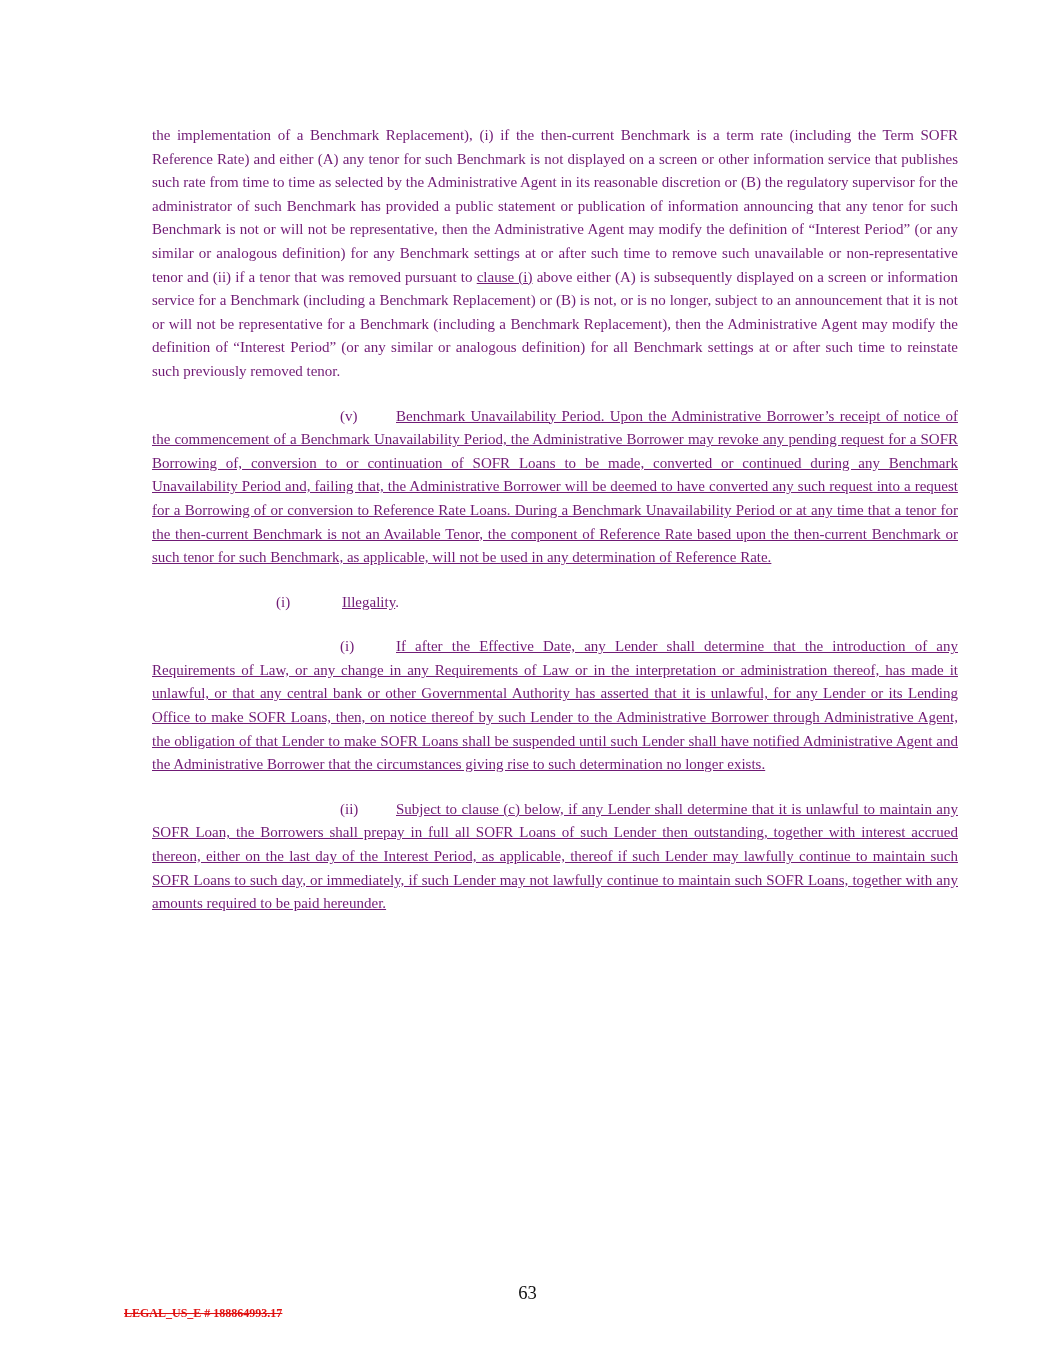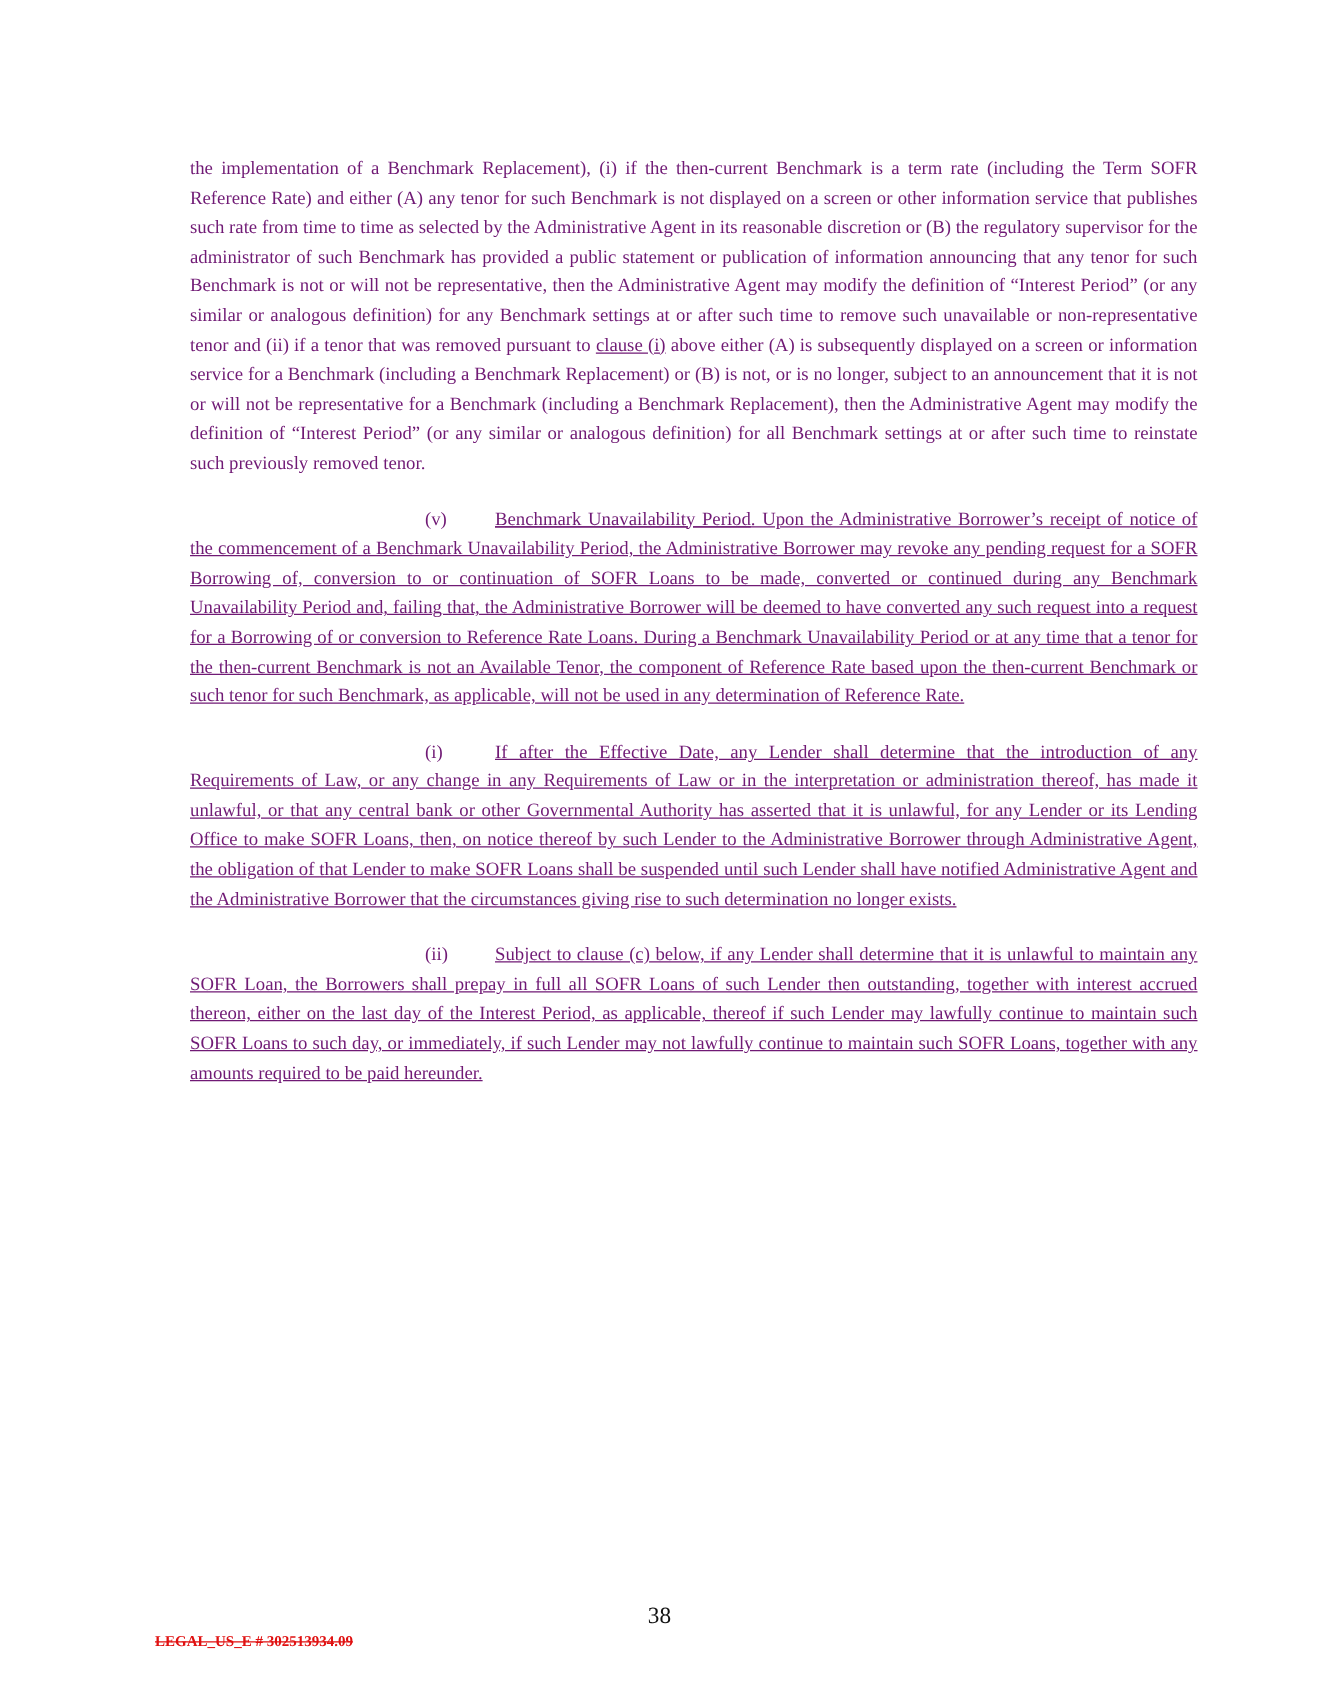--- a/index.html
+++ b/index.html
@@ -22,21 +22,22 @@
     font-size: 12px; font-weight: bold; color: #e01010; text-decoration: line-through; }
 </style>
 </head>
 <body>
 
 <div class="page">
   <p><span>the implementation of a Benchmark Replacement), (i) if the then-current Benchmark is a term rate (including the Term SOFR Reference Rate) and either (A) any tenor for such Benchmark is not displayed on a screen or other information service that publishes such rate from time to time as selected by the Administrative Agent in its reasonable discretion or (B) the regulatory supervisor for the administrator of such Benchmark has provided a public statement or publication of information announcing that any tenor for such Benchmark is not or will not be representative, then the Administrative Agent may modify the definition of “Interest Period” (or any similar or analogous definition) for any Benchmark settings at or after such time to remove such unavailable or non-representative tenor and (ii) if a tenor that was removed pursuant to </span><u>clause (i)</u><span> above either (A) is subsequently displayed on a screen or information service for a Benchmark (including a Benchmark Replacement) or (B) is not, or is no longer, subject to an announcement that it is not or will not be representative for a Benchmark (including a Benchmark Replacement), then the Administrative Agent may modify the definition of “Interest Period” (or any similar or analogous definition) for all Benchmark settings at or after such time to reinstate such previously removed tenor.</span></p>
 
   <p class="indent2"><span class="lbl">(v)</span><u>Benchmark Unavailability Period</u><span>.  Upon the Administrative Borrower’s receipt of notice of the commencement of a Benchmark Unavailability Period, the Administrative Borrower may revoke any pending request for a SOFR Borrowing of, conversion to or continuation of SOFR Loans to be made, converted or continued during any Benchmark Unavailability Period and, failing that, the Administrative Borrower will be deemed to have converted any such request into a request for a Borrowing of or conversion to Reference Rate Loans.  During a Benchmark Unavailability Period or at any time that a tenor for the then-current Benchmark is not an Available Tenor, the component of Reference Rate based upon the then-current Benchmark or such tenor for such Benchmark, as applicable, will not be used in any determination of Reference Rate.</span></p>
 
+  <p class="heading"><span class="lbl1">(i)</span><u>Illegality</u><span>.</span></p>
 
   <p class="indent2"><span class="lbl">(i)</span><span>If after the Effective Date, any Lender shall determine that the introduction of any Requirements of Law, or any change in any Requirements of Law or in the interpretation or administration thereof, has made it unlawful, or that any central bank or other Governmental Authority has asserted that it is unlawful, for any Lender or its Lending Office to make SOFR Loans, then, on notice thereof by such Lender to the Administrative Borrower through Administrative Agent, the obligation of that Lender to make SOFR Loans shall be suspended until such Lender shall have notified Administrative Agent and the Administrative Borrower that the circumstances giving rise to such determination no longer exists.</span></p>
 
   <p class="indent2"><span class="lbl">(ii)</span><span>Subject to clause (c) below, if any Lender shall determine that it is unlawful to maintain any SOFR Loan, the Borrowers shall prepay in full all SOFR Loans of such Lender then outstanding, together with interest accrued thereon, either on the last day of the Interest Period, as applicable, thereof if such Lender may lawfully continue to maintain such SOFR Loans to such day, or immediately, if such Lender may not lawfully continue to maintain such SOFR Loans, together with any amounts required to be paid hereunder.</span></p>
 
 </div>
 
-<div class="pagenum">38</div>
-<div class="footer">LEGAL_US_E # 302513934.09</div>
+<div class="pagenum">63</div>
+<div class="footer">LEGAL_US_E # 188864993.17</div>
 
 </body></html>

